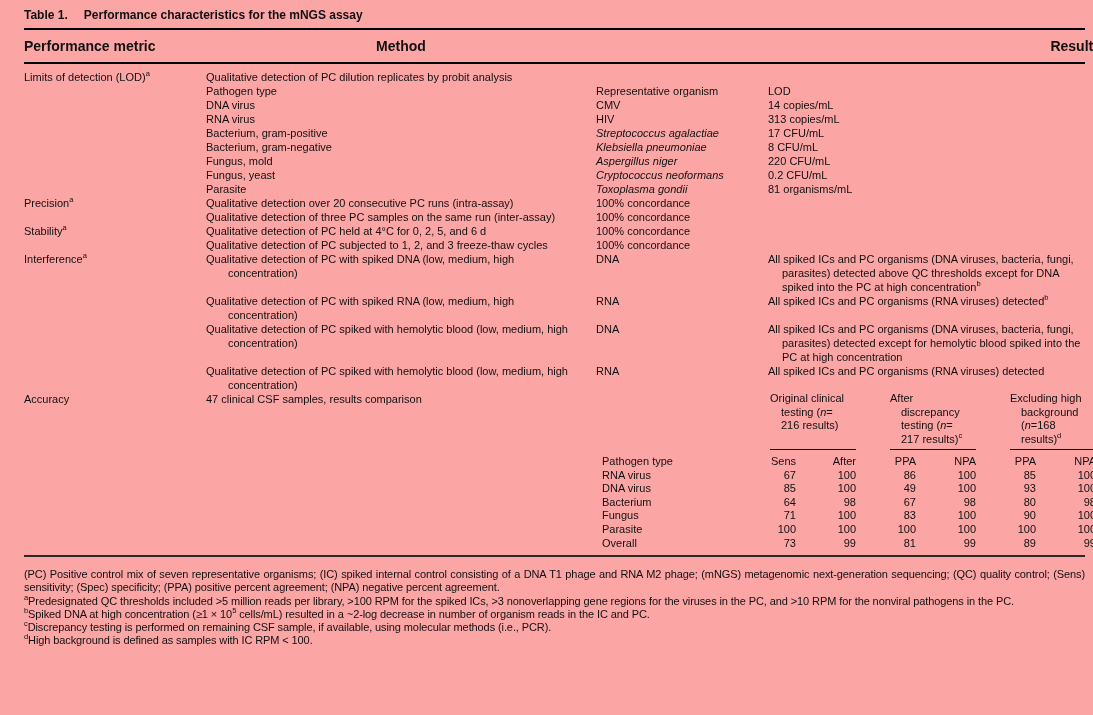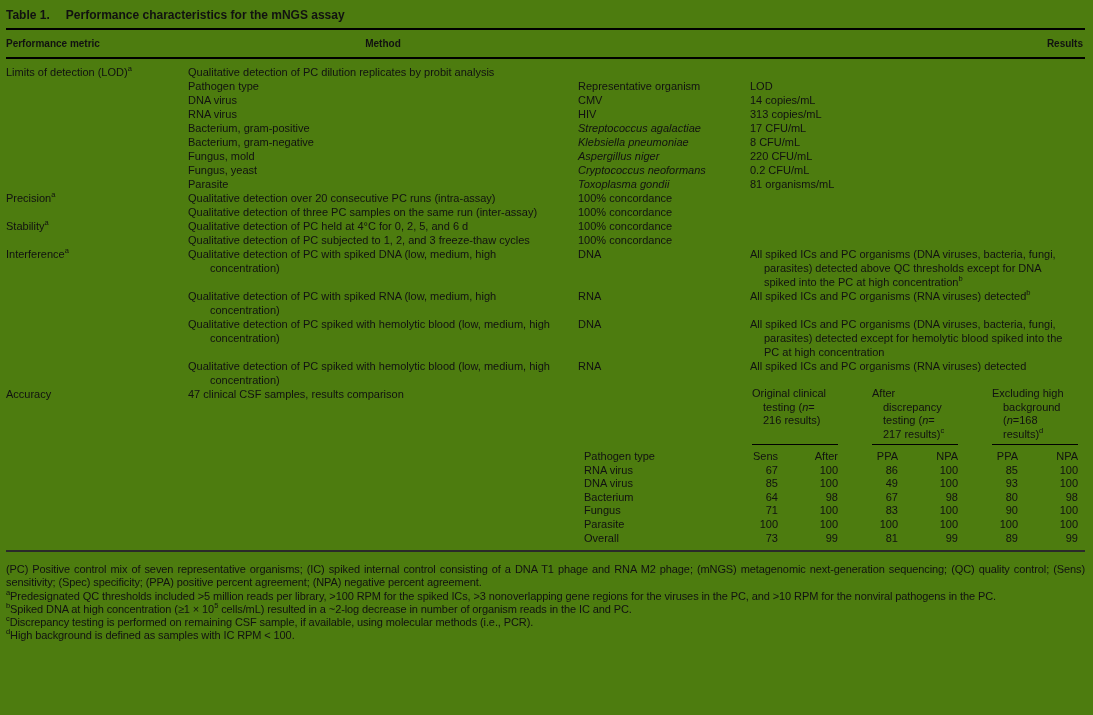--- a/index.html
+++ b/index.html
@@ -1,32 +1,32 @@
 <!DOCTYPE html>
 <html><head>
 <meta charset="utf-8">
 <style>
   html,body { margin:0; padding:0; background:#ffffff; }
   .page {
     position:relative; width:1093px; height:715px; box-sizing:border-box;
-    padding:6px 8px 0 6px; background:#4d7c0f; color:#111;
+    padding:6px 8px 0 24px; background:#fca5a5; color:#111;
     font-family:"Liberation Sans", sans-serif; font-size:11px; overflow:hidden;
   }
   sup { font-size:7.5px; vertical-align:super; line-height:0; }
   .it { font-style:italic; }
 
   .title-row { font-weight:bold; font-size:12px; padding:2px 0 6px 0; }
   .title-row .t-label { margin-right:16px; }
 
   .rule-thick { height:2px; background:#000; }
   .rule-mid   { height:2px; background:#2a2a2a; }
 
   .head-row {
     display:grid; grid-template-columns:182px 390px 505px;
-    font-weight:bold; font-size:10px; align-items:center; padding:8px 0;
+    font-weight:bold; font-size:14px; align-items:center; padding:8px 0;
   }
   .head-method { text-align:center; }
   .head-results { text-align:right; }
 
   .tbody { padding-top:6px; }
   .row { display:grid; grid-template-columns:182px 390px 172px 333px; line-height:14px; }
   .row.gap { }
   .c-method { padding-right:18px; padding-left:22px; text-indent:-22px; }
   .c-rb { padding-right:15px; padding-left:14px; text-indent:-14px; }
 

